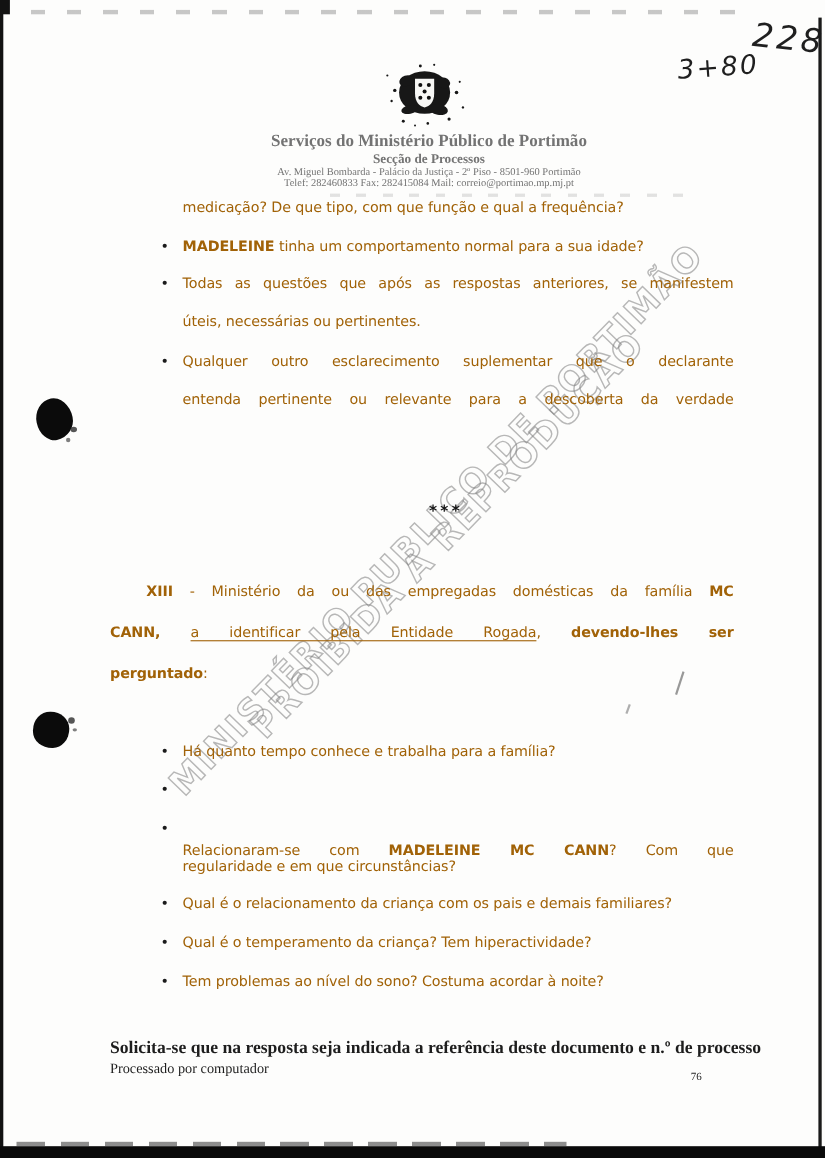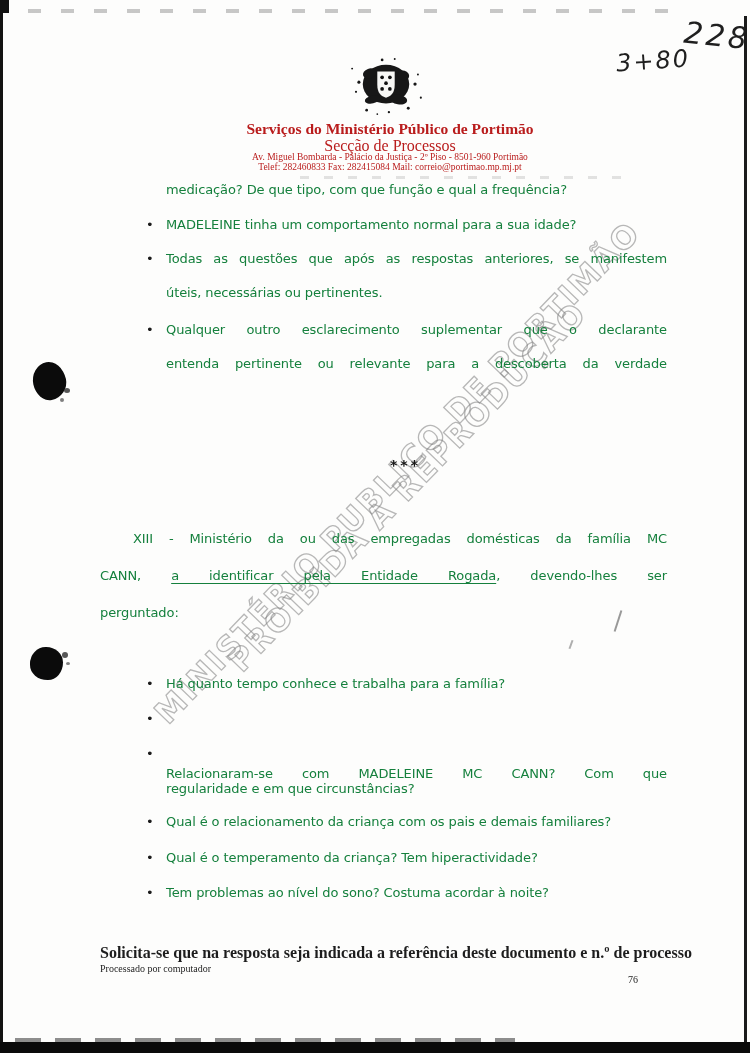--- a/index.html
+++ b/index.html
@@ -31,50 +31,50 @@
   .dot1 { left:33px; top:362px; width:33px; height:38px; border-radius:52% 48% 55% 45% / 50% 54% 46% 50%; transform:rotate(-12deg); }
   .dot2 { left:30px; top:647px; width:33px; height:33px; border-radius:48% 52% 46% 54% / 52% 48% 54% 46%; }
   .speck { position:absolute; background:#2c2c2c; border-radius:50%; z-index:3; }
   .sp1 { left:64px; top:388px; width:6px; height:5px; opacity:.8; }
   .sp2 { left:60px; top:398px; width:4px; height:4px; opacity:.6; }
   .sp3 { left:62px; top:652px; width:6px; height:6px; opacity:.8; }
   .sp4 { left:66px; top:662px; width:4px; height:3px; opacity:.6; }
 
   
   .emblem { position:absolute; left:347px; top:57px; width:78px; height:60px; z-index:2; }
-  .head { position:absolute; left:130px; width:520px; text-align:center; color:#b91c1c;
+  .head { position:absolute; left:130px; width:520px; text-align:center; color:#737373;
           font-family:"Liberation Serif", serif; z-index:2; white-space:nowrap; }
   .org      { top:120px; font-size:15.5px; font-weight:bold; }
-  .dept     { top:137px; font-size:16px; font-weight:normal; }
+  .dept     { top:137px; font-size:12px; font-weight:bold; }
   .addr     { top:152px; font-size:9.5px;  }
   .contact  { top:162px; font-size:9.5px;  }
 
   
   .wm { position:absolute; font-family:"DejaVu Sans", sans-serif; font-weight:bold; white-space:nowrap;
         color:transparent; -webkit-text-stroke:1.3px rgba(125,125,125,.55); letter-spacing:2px;
         z-index:1; transform-origin:0 50%; }
   .wm1 { left:160px; top:700px; font-size:31px; transform:rotate(-46deg); }
   .wm2 { left:234px; top:648px; font-size:31px; transform:rotate(-46deg); }
 
   
-  .ln { position:absolute; font-size:13px; line-height:18px; color:#15803d; white-space:nowrap; z-index:2;
+  .ln { position:absolute; font-size:13px; line-height:18px; color:#a16207; white-space:nowrap; z-index:2;
         letter-spacing:-0.1px; }
   .w    { left:166px; width:501px; }
   .wide { left:100px; width:567px; }
   .just { white-space:normal; text-align:justify; text-align-last:justify; }
-  .b { font-weight:normal; }
+  .b { font-weight:bold; }
   .u { text-decoration:underline; text-underline-offset:3px; }
   .blt { position:absolute; left:146px; font-size:13px; line-height:18px; color:#1b1b1b; z-index:2; }
   .stars { position:absolute; left:390px; top:457px; font-size:14px; font-weight:bold; letter-spacing:3px; color:#151515; z-index:2; }
   .indent { text-indent:33px; }
 
   
   .foot { position:absolute; left:100px; font-family:"Liberation Serif", serif; color:#1d1d1d; z-index:2; white-space:nowrap; }
   .foot-note { top:944px; font-size:16px; font-weight:bold; }
-  .foot-proc { top:963px; font-size:10px; }
+  .foot-proc { top:963px; font-size:13px; }
   .foot-page { position:absolute; left:628px; top:974px; font-size:10px; font-family:"Liberation Serif", serif; color:#1d1d1d; z-index:2; }
 </style>
 </head>
 <body>
 
 <div class="page">
 
   <div class="edge-left"></div>
   <div class="corner-tl"></div>
   <div class="edge-right"></div>

